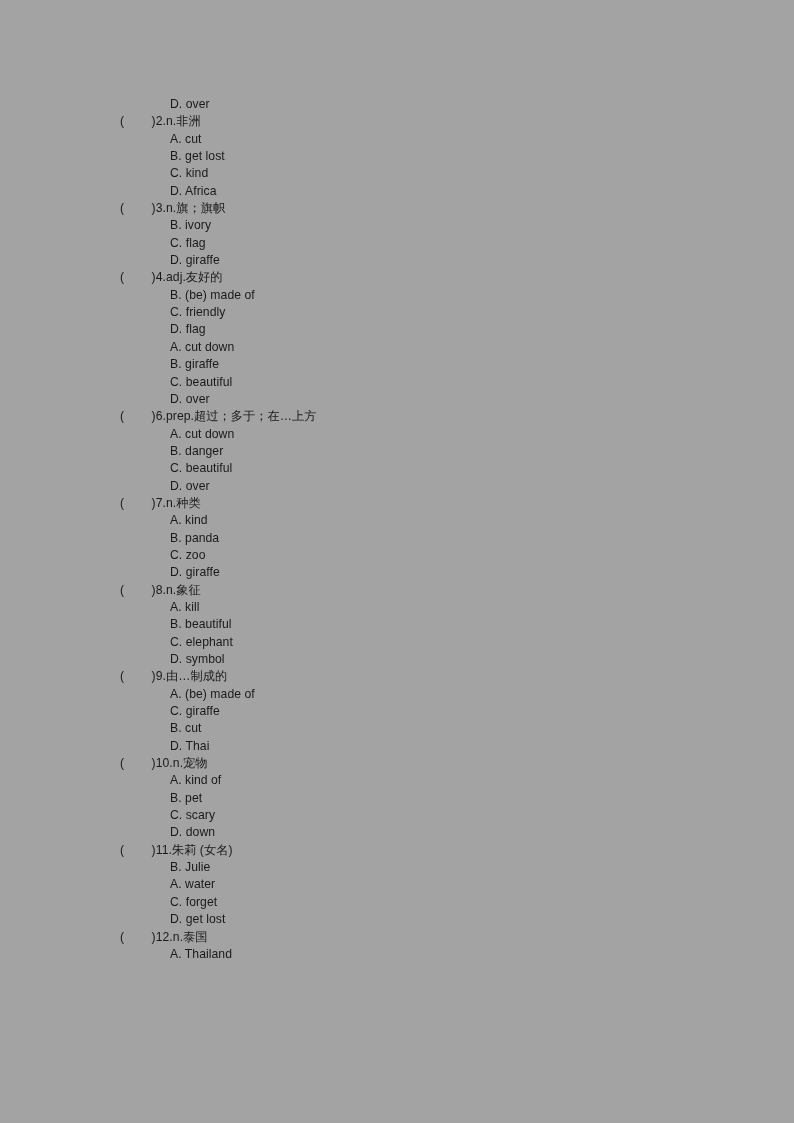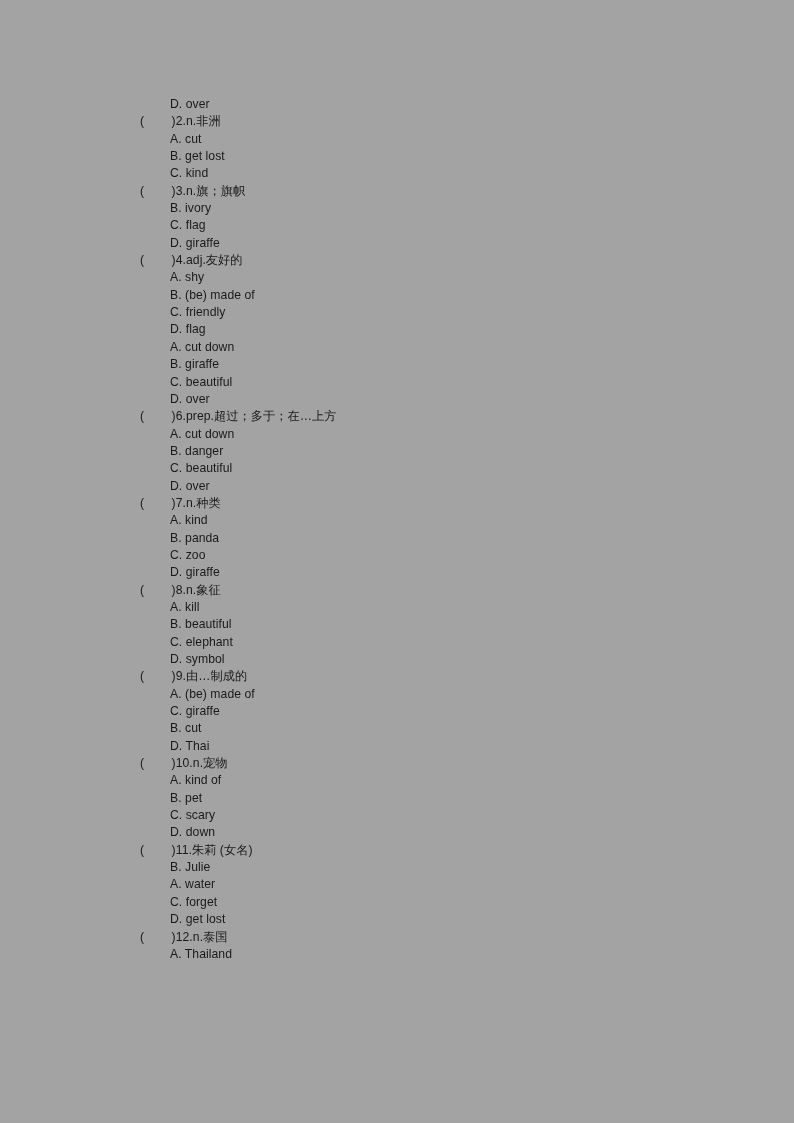--- a/index.html
+++ b/index.html
@@ -36,43 +36,42 @@
     line-height: 17.35px;
     white-space: pre;
     letter-spacing: 0.05px;
   }
   
   .opt {
     padding-left: 50px;
   }
   .qline {
     padding-left: 0;
-    margin-left: 20px;
   }
 </style>
 </head>
 <body>
 
 <div class="page">
   <div class="content">
 
     <div class="line opt">D. over</div>
 
     <div class="line qline">(        )2.n.非洲</div>
     <div class="line opt">A. cut</div>
     <div class="line opt">B. get lost</div>
     <div class="line opt">C. kind</div>
+    <div class="line opt">D. Africa</div>
 
     <div class="line qline">(        )3.n.旗；旗帜</div>
     <div class="line opt">B. ivory</div>
     <div class="line opt">C. flag</div>
     <div class="line opt">D. giraffe</div>
 
     <div class="line qline">(        )4.adj.友好的</div>
-    <div class="line opt">A. shy</div>
     <div class="line opt">B. (be) made of</div>
     <div class="line opt">C. friendly</div>
     <div class="line opt">D. flag</div>
 
     <div class="line opt">A. cut down</div>
     <div class="line opt">B. giraffe</div>
     <div class="line opt">C. beautiful</div>
     <div class="line opt">D. over</div>
 
     <div class="line qline">(        )6.prep.超过；多于；在…上方</div>

